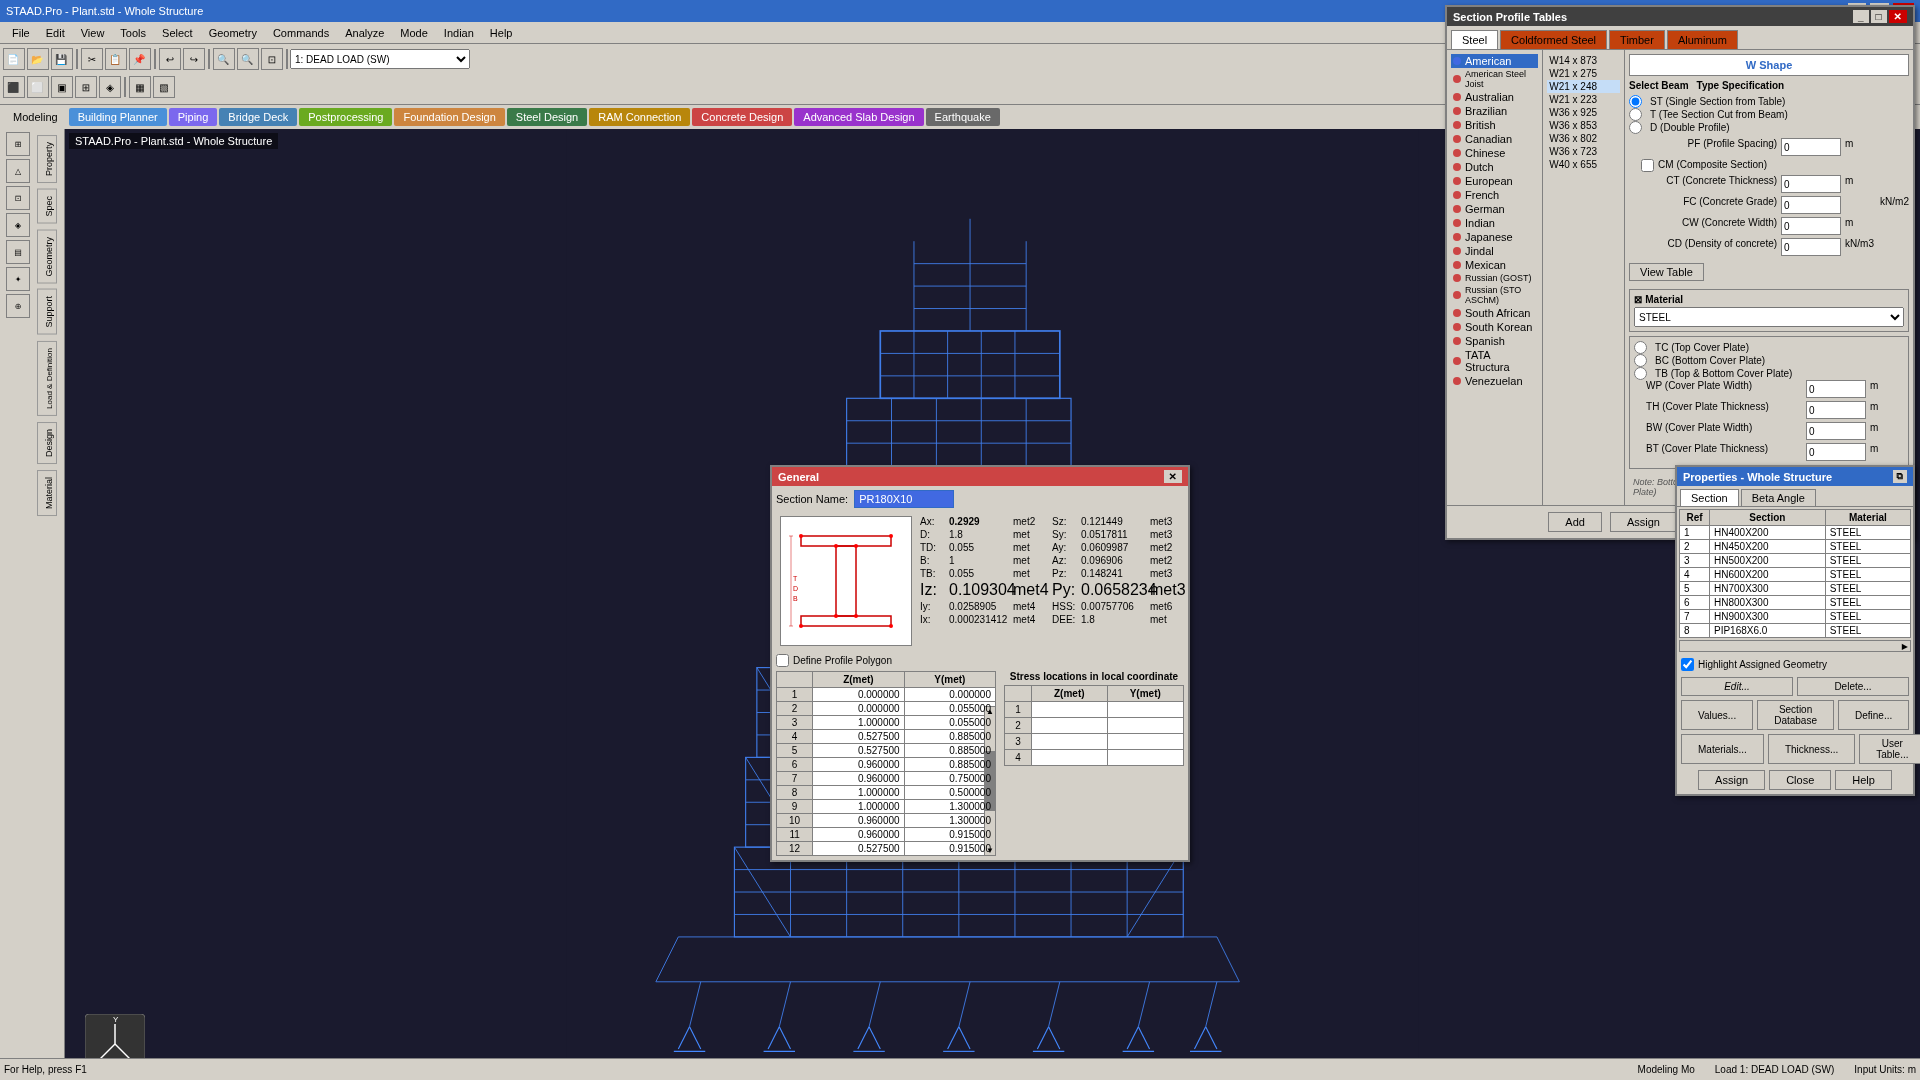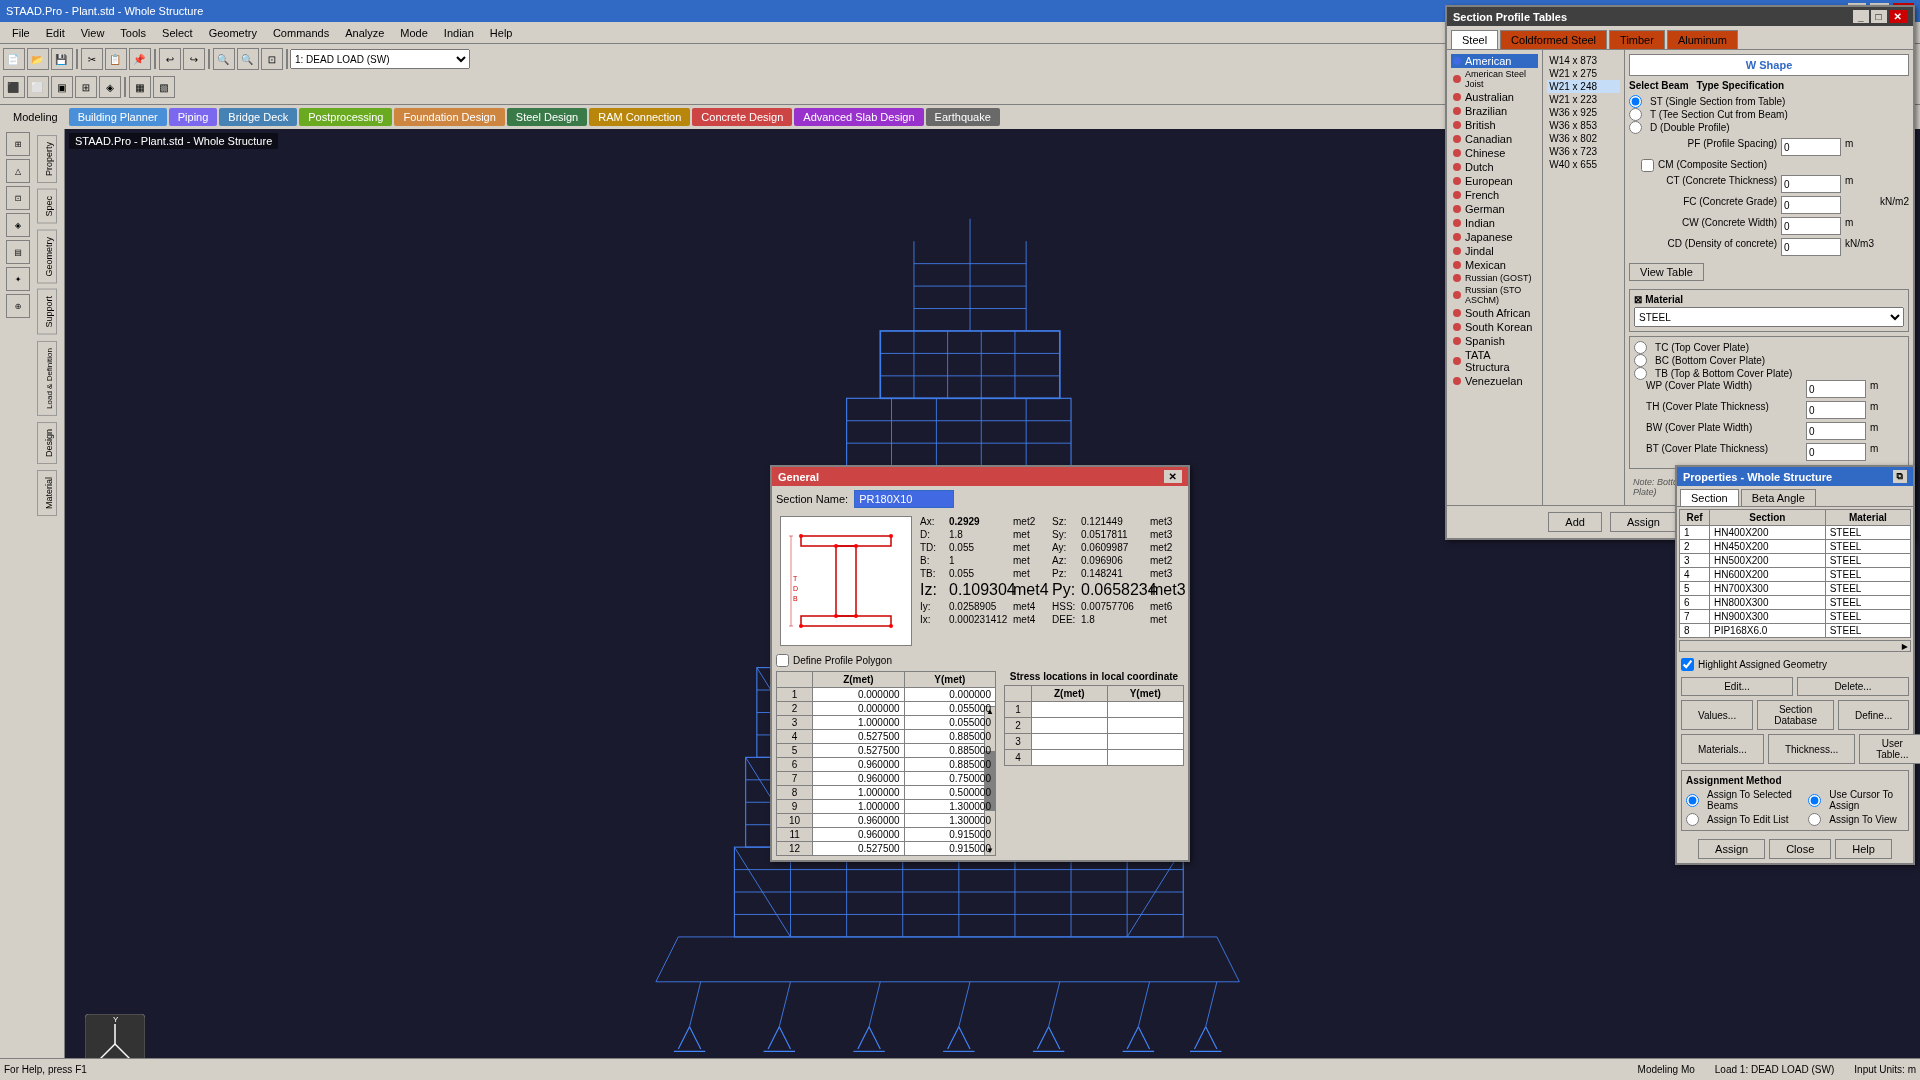--- a/index.html
+++ b/index.html
@@ -941,49 +941,36 @@
         <span style="font-size:8px;margin-right:2px;">▶</span>
       </div>
     </div>
 
     <div style="padding:4px;display:flex;align-items:center;font-size:10px;">
       <input type="checkbox" checked="" style="">
       <span>Highlight Assigned Geometry</span>
     </div>
 
     <div style="display:flex;gap:4px;padding:2px 4px;">
-      <button class="dialog-btn" style="flex:1;font-size:10px;">Edit...</button>
+      <button class="dialog-btn" style="flex:1;font-size:10px;font-style:italic;">Edit...</button>
       <button class="dialog-btn" style="flex:1;font-size:10px;">Delete...</button>
     </div>
 
     <div style="display:flex;gap:4px;padding:2px 4px;">
       <button class="dialog-btn" style="flex:1;font-size:10px;">Values...</button>
       <button class="dialog-btn" style="flex:1;font-size:10px;">Section Database</button>
       <button class="dialog-btn" style="flex:1;font-size:10px;">Define...</button>
     </div>
 
     <div style="display:flex;gap:4px;padding:2px 4px;">
       <button class="dialog-btn" style="flex:1;font-size:10px;">Materials...</button>
       <button class="dialog-btn" style="flex:1;font-size:10px;">Thickness...</button>
       <button class="dialog-btn" style="flex:1;font-size:10px;">User Table...</button>
     </div>
 
-    <div style="padding:4px;border:1px solid #808080;margin:4px;">
-      <div style="font-size:10px;font-weight:bold;margin-bottom:3px;">Assignment Method</div>
-      <div style="display:flex;gap:8px;font-size:10px;">
-        <div style="display:flex;flex-direction:column;gap:2px;">
-          <div class="radio-item"><input type="radio" name="assign-method" checked="" style="">Assign To Selected Beams</div>
-          <div class="radio-item"><input type="radio" name="assign-method" style="">Assign To Edit List</div>
-        </div>
-        <div style="display:flex;flex-direction:column;gap:2px;">
-          <div class="radio-item"><input type="radio" name="assign-method2" checked="" style="">Use Cursor To Assign</div>
-          <div class="radio-item"><input type="radio" name="assign-method2" style="">Assign To View</div>
-        </div>
-      </div>
-    </div>
 
     <div style="display:flex;gap:4px;padding:4px;justify-content:center;">
       <button class="dialog-btn">Assign</button>
       <button class="dialog-btn">Close</button>
       <button class="dialog-btn">Help</button>
     </div>
   </div>
 
   <div class="status-bar">
     <span>For Help, press F1</span>

